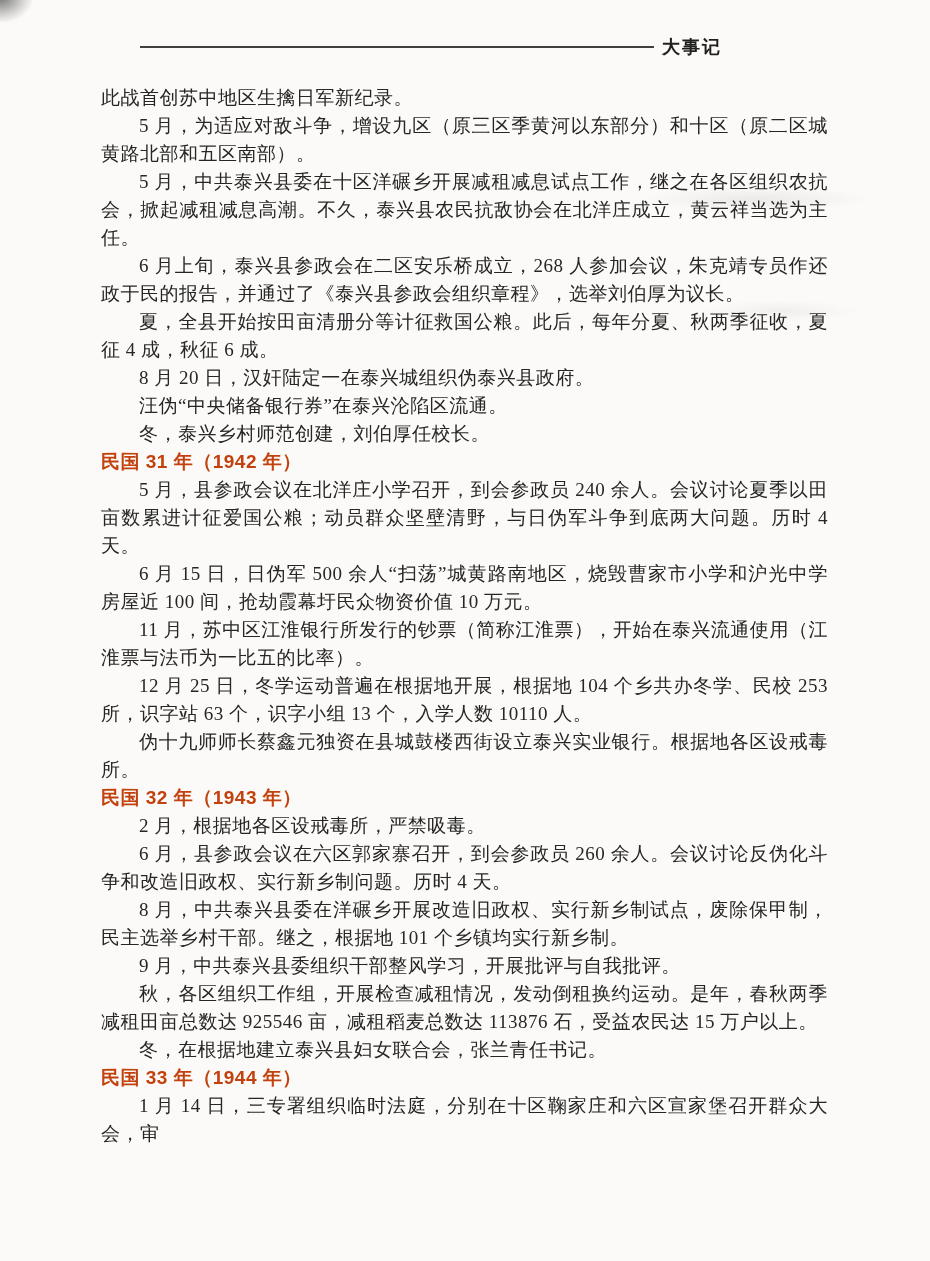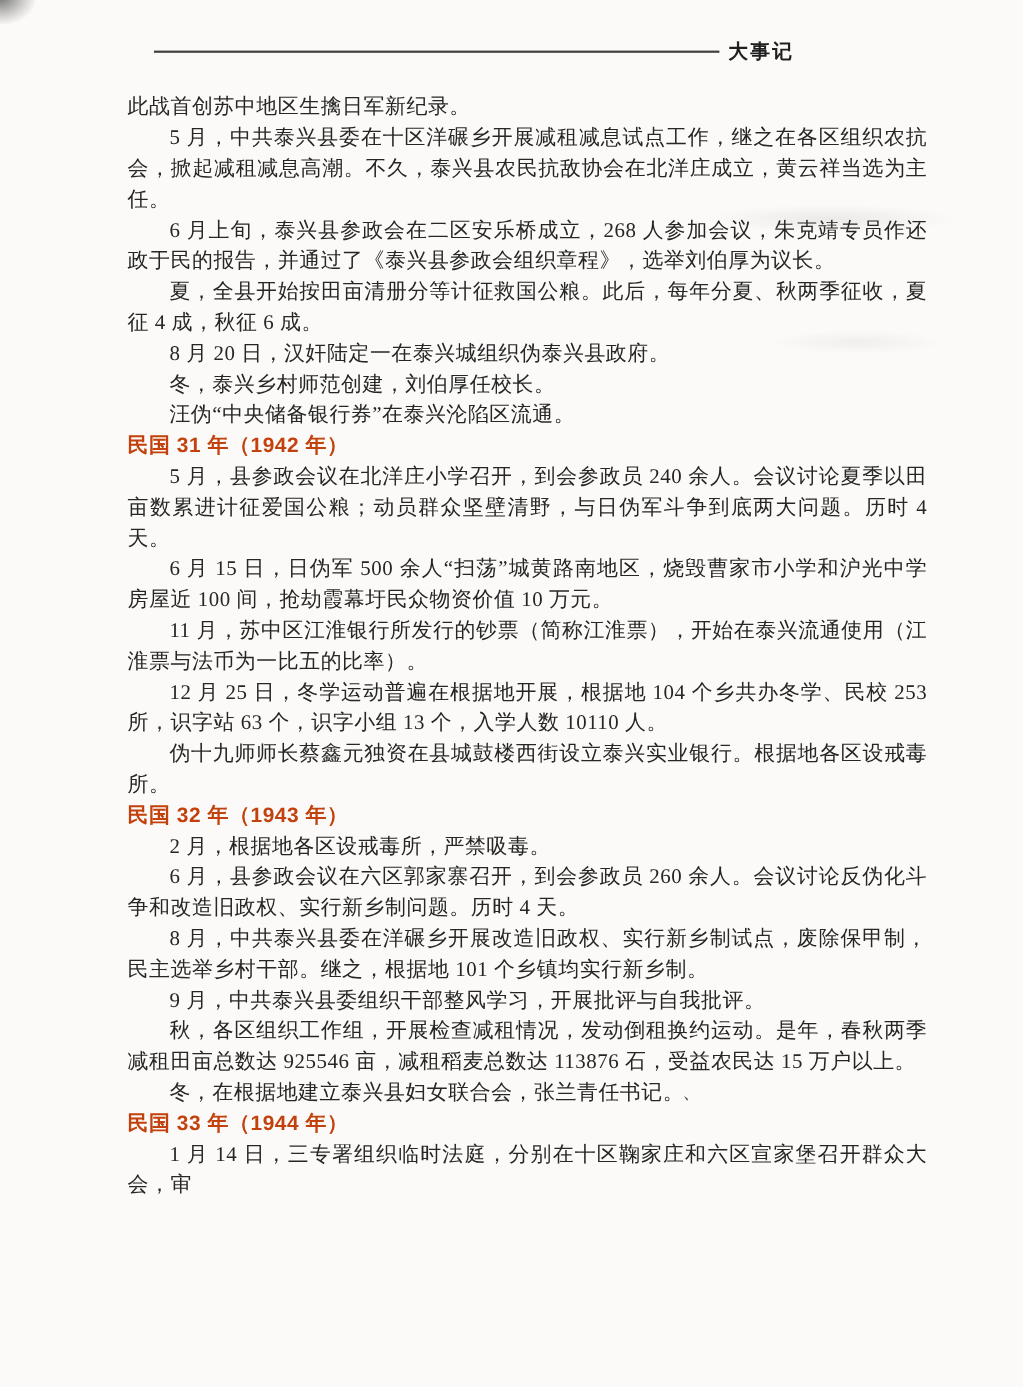--- a/index.html
+++ b/index.html
@@ -29,21 +29,21 @@
     font-weight: bold;
     font-size: 18px;
     letter-spacing: 2px;
     color: #1f1f1f;
     white-space: nowrap;
     text-align: right;
   }
   
   .doc-body {
     position: absolute;
-    left: 116px;
+    left: 101px;
     top: 84px;
     width: 727px;
     font-size: 19px;
     line-height: 28px;
     letter-spacing: 0.5px;
     text-align: justify;
   }
   .doc-body p { margin: 0; }
   .doc-body p.indent { text-indent: 2em; }
   .doc-body p.heading {
@@ -92,26 +92,27 @@
 <div class="page">
   <div class="corner-smudge"></div>
   <div class="smudge-a"></div>
   <div class="smudge-b"></div>
 
   <div class="header-rule"></div>
   <div class="header-title">大事记</div>
 
   <div class="doc-body">
       <p class="para">此战首创苏中地区生擒日军新纪录。</p>
+      <p class="para indent">5 月，为适应对敌斗争，增设九区（原三区季黄河以东部分）和十区（原二区城黄路北部和五区南部）。</p>
       <p class="para indent">5 月，中共泰兴县委在十区洋碾乡开展减租减息试点工作，继之在各区组织农抗会，掀起减租减息高潮。不久，泰兴县农民抗敌协会在北洋庄成立，黄云祥当选为主任。</p>
       <p class="para indent">6 月上旬，泰兴县参政会在二区安乐桥成立，268 人参加会议，朱克靖专员作还政于民的报告，并通过了《泰兴县参政会组织章程》，选举刘伯厚为议长。</p>
       <p class="para indent">夏，全县开始按田亩清册分等计征救国公粮。此后，每年分夏、秋两季征收，夏征 4 成，秋征 6 成。</p>
       <p class="para indent">8 月 20 日，汉奸陆定一在泰兴城组织伪泰兴县政府。</p>
+      <p class="para indent">汪伪“中央储备银行券”在泰兴沦陷区流通。</p>
       <p class="para indent">冬，泰兴乡村师范创建，刘伯厚任校长。</p>
-      <p class="para indent">汪伪“中央储备银行券”在泰兴沦陷区流通。</p>
       <p class="heading">民国 31 年（1942 年）</p>
       <p class="para indent">5 月，县参政会议在北洋庄小学召开，到会参政员 240 余人。会议讨论夏季以田亩数累进计征爱国公粮；动员群众坚壁清野，与日伪军斗争到底两大问题。历时 4 天。</p>
       <p class="para indent">6 月 15 日，日伪军 500 余人“扫荡”城黄路南地区，烧毁曹家市小学和沪光中学房屋近 100 间，抢劫霞幕圩民众物资价值 10 万元。</p>
       <p class="para indent">11 月，苏中区江淮银行所发行的钞票（简称江淮票），开始在泰兴流通使用（江淮票与法币为一比五的比率）。</p>
       <p class="para indent">12 月 25 日，冬学运动普遍在根据地开展，根据地 104 个乡共办冬学、民校 253 所，识字站 63 个，识字小组 13 个，入学人数 10110 人。</p>
       <p class="para indent">伪十九师师长蔡鑫元独资在县城鼓楼西街设立泰兴实业银行。根据地各区设戒毒所。</p>
       <p class="heading">民国 32 年（1943 年）</p>
       <p class="para indent">2 月，根据地各区设戒毒所，严禁吸毒。</p>
       <p class="para indent">6 月，县参政会议在六区郭家寨召开，到会参政员 260 余人。会议讨论反伪化斗争和改造旧政权、实行新乡制问题。历时 4 天。</p>
       <p class="para indent">8 月，中共泰兴县委在洋碾乡开展改造旧政权、实行新乡制试点，废除保甲制，民主选举乡村干部。继之，根据地 101 个乡镇均实行新乡制。</p>

